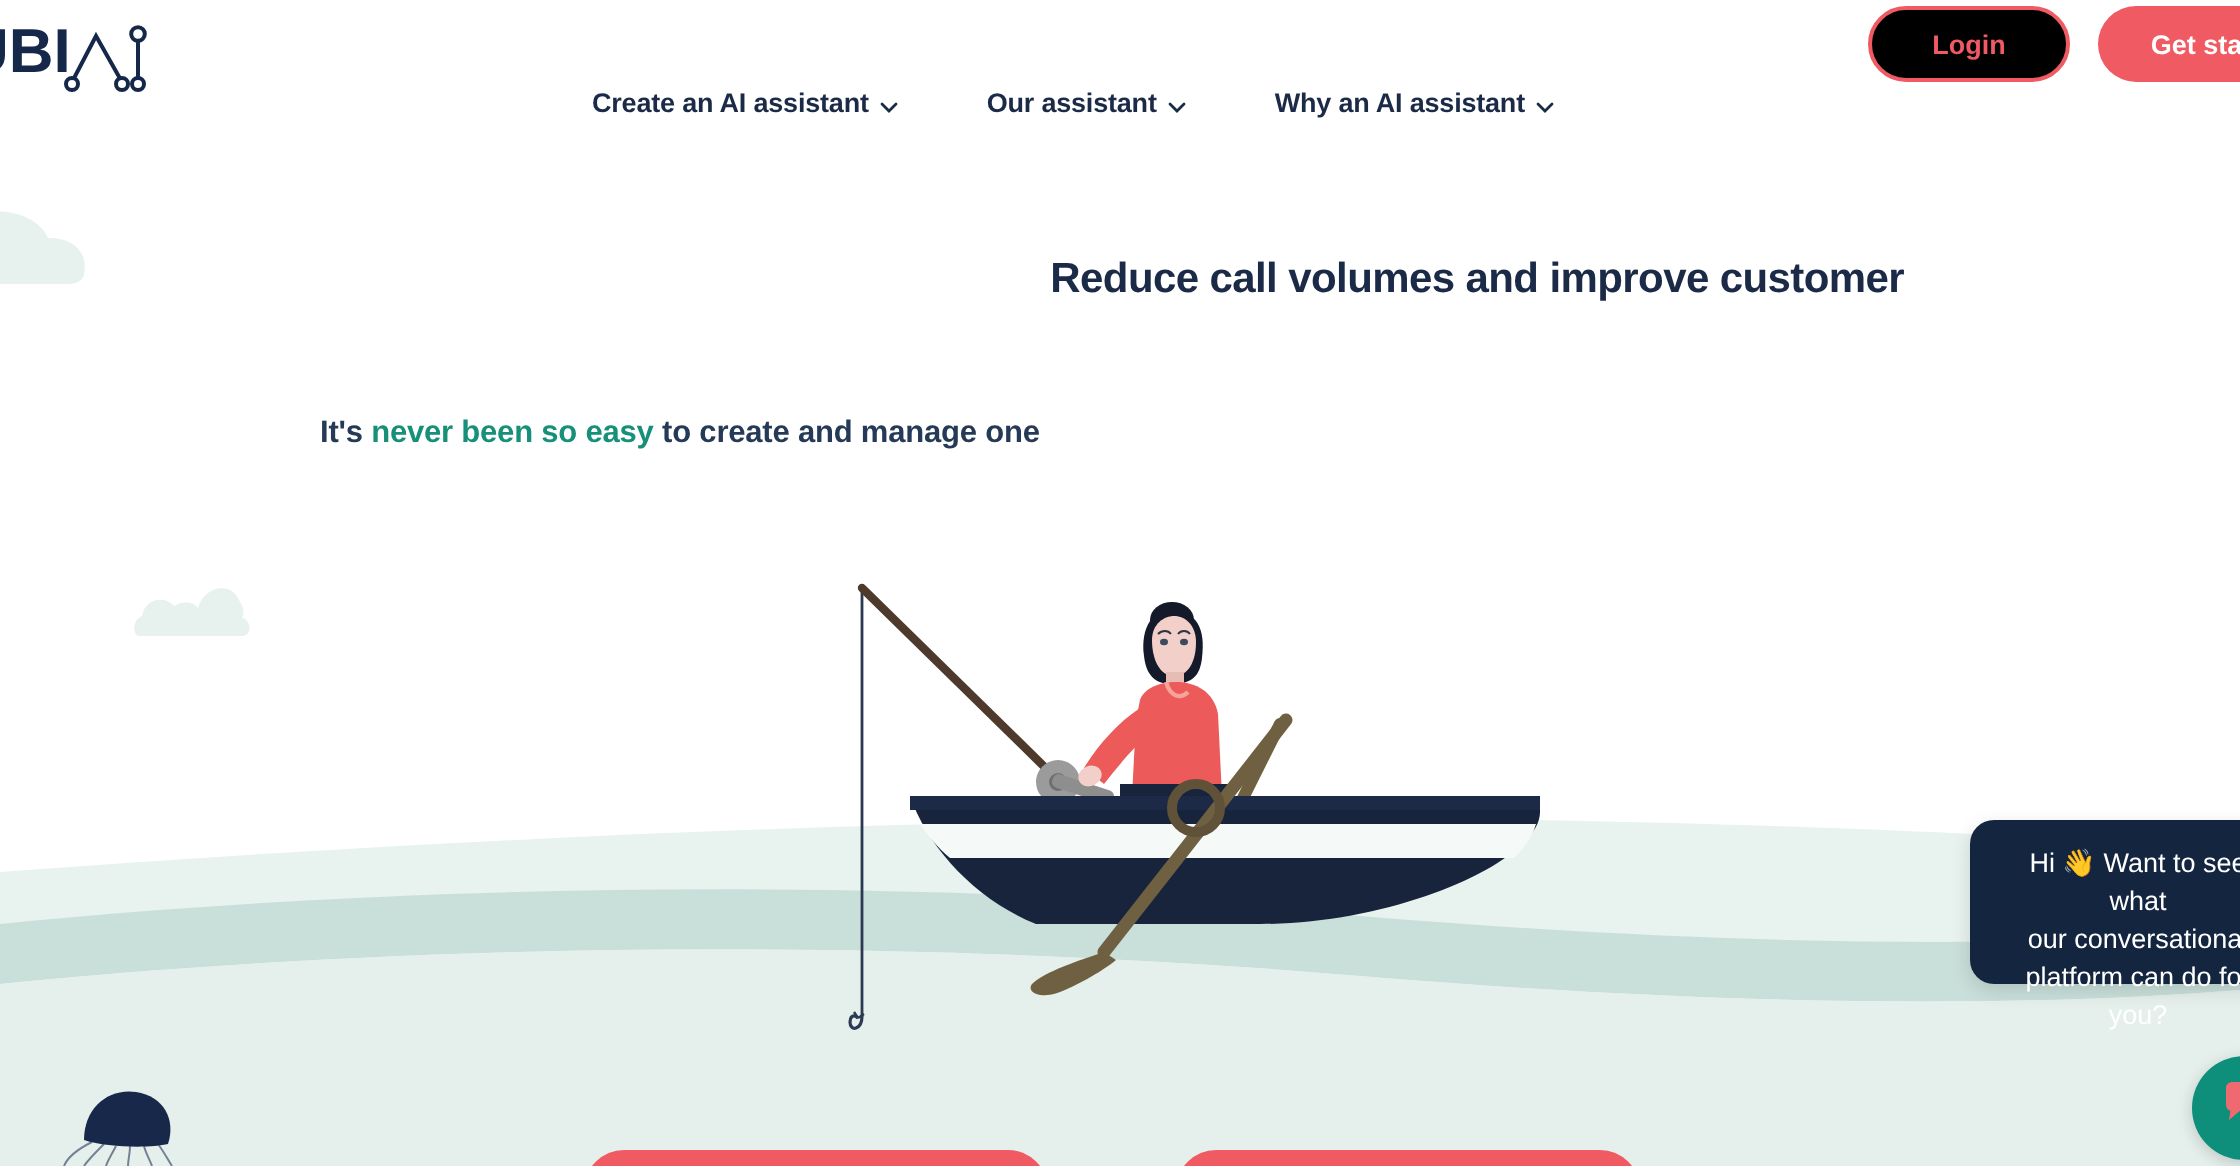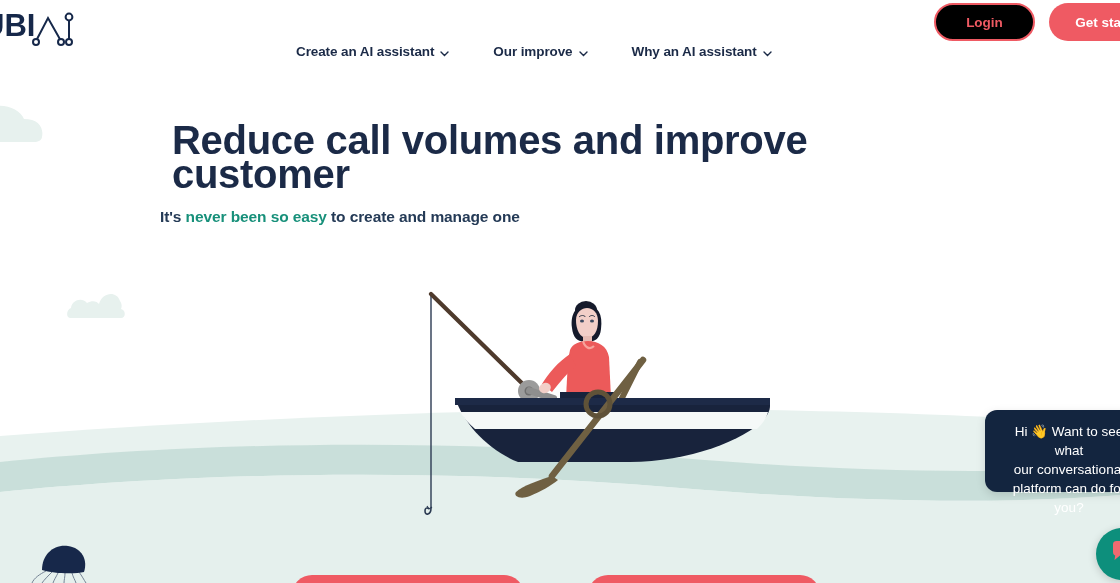--- a/index.html
+++ b/index.html
@@ -44,22 +44,22 @@
   .btn-getstarted {
     position:absolute; left:1049px; top:3px; width:120px; height:38px;
     border-radius:20px; background:#ef5a63;
     display:flex; align-items:center; justify-content:center;
     font-size:13.5px; font-weight:bold; color:#ffffff; cursor:pointer;
     padding-left:4px;
   }
 
   
   .hero-title {
-    position:absolute; left:172px; top:123px; width:800px;
-    text-align:left; font-size:40px; line-height:34px;
+    position:absolute; left:152px; top:123px; width:800px;
+    text-align:right; font-size:21px; line-height:34px;
     font-weight:bold; color:#1b2a47; letter-spacing:-0.3px;
   }
   .hero-sub {
     position:absolute; left:160px; top:208px; width:800px;
     text-align:left; font-size:15.5px; font-weight:bold;
     color:#243a56; letter-spacing:-0.1px;
   }
   .hero-sub .accent { color:#17907a; }
 
   
@@ -208,21 +208,21 @@
       <div class="nav-item">
         <span>Create an AI assistant</span>
         <span class="chev">
           <svg width="9" height="9" viewBox="0 0 9 9">
               <path d="M1 3 L4.5 6.5 L8 3" stroke="#1b2a47" stroke-width="1.4" fill="none" stroke-linecap="round"></path>
             </svg>
         </span>
       </div>
 
       <div class="nav-item">
-        <span>Our improve</span>
+        <span>Our assistant</span>
         <span class="chev">
           <svg width="9" height="9" viewBox="0 0 9 9">
               <path d="M1 3 L4.5 6.5 L8 3" stroke="#1b2a47" stroke-width="1.4" fill="none" stroke-linecap="round"></path>
             </svg>
         </span>
       </div>
 
       <div class="nav-item">
         <span>Why an AI assistant</span>
         <span class="chev">

